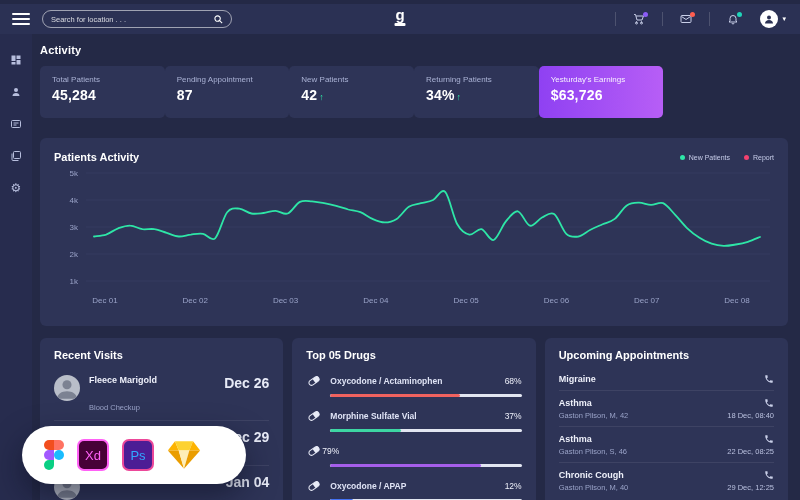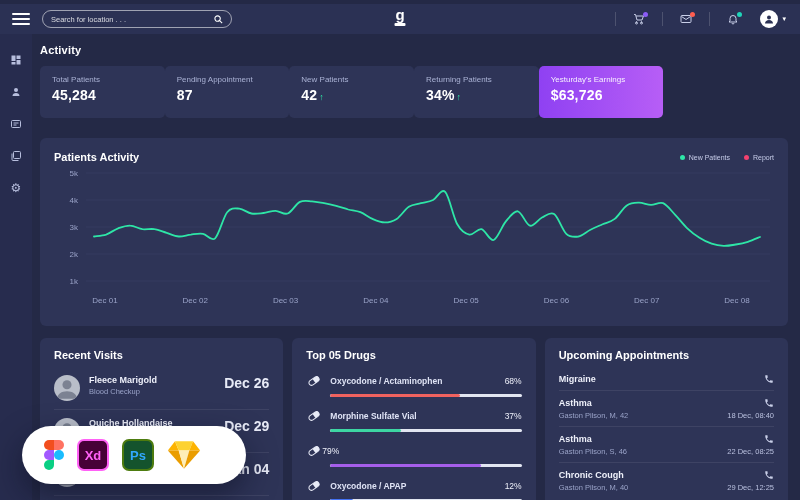--- a/index.html
+++ b/index.html
@@ -61,21 +61,21 @@
   .bottom { display:grid; grid-template-columns:repeat(3,1fr); gap:9px; margin-top:12px; }
   .bottom .panel { padding:11px 14px; height:200px; overflow:hidden; }
   .panel-title { font-size:11px; font-weight:bold; margin-bottom:6px; }
   
   .visit-row { display:flex; align-items:flex-start; padding:8px 0;
     border-bottom:1px solid rgba(255,255,255,.08); cursor:pointer; }
   .visit-avatar { width:26px; height:26px; border-radius:50%; background:#b9bec9;
     display:flex; align-items:center; justify-content:center; overflow:hidden; flex:none; }
   .visit-info { flex:1; margin-left:9px; }
   .visit-name { font-size:9px; font-weight:bold; color:#eef0fa; }
-  .visit-sub { font-size:7.5px; color:#9aa3c8; margin-top:2px; }
+  .visit-sub { font-size:7.5px; color:#9aa3c8; margin-top:18px; }
   .visit-date { font-size:14px; font-weight:bold; color:#e8ebf7; }
   
   .drug-row { margin-bottom:11px; }
   .drug-head { display:flex; align-items:center; }
   .drug-name { flex:1; margin-left:8px; font-size:8.5px; font-weight:bold; color:#dfe3f5; }
   .drug-pct { font-size:8.5px; font-weight:normal; color:#eef0fa; }
   .drug-track { margin-top:5px; margin-left:24px; height:3px; border-radius:2px; background:#e2e6f1; overflow:hidden; }
   .drug-fill { height:100%; border-radius:2px; }
   
   .appt-row { padding:7px 0 6px; border-bottom:1px solid rgba(255,255,255,.08); cursor:pointer; }
@@ -83,23 +83,23 @@
   .appt-cond { font-size:9px; font-weight:bold; color:#eef0fa; }
   .appt-line2 { display:flex; align-items:center; justify-content:space-between; margin-top:3px; }
   .appt-patient { font-size:7.5px; color:#9aa3c8; }
   .appt-time { font-size:7.5px; color:#b9c0de; }
   
   .dock { position:absolute; left:22px; top:426px; width:224px; height:58px; background:#fff;
     border-radius:29px; box-shadow:0 12px 30px rgba(10,12,30,.5); z-index:30;
     display:flex; align-items:center; gap:13px; padding-left:22px; }
   .dock-app { cursor:pointer; display:flex; align-items:center; justify-content:center; }
   .xd-tile, .ps-tile { width:32px; height:32px; border-radius:7px; display:flex;
-    align-items:center; justify-content:center; font-size:13px; font-weight:bold; }
+    align-items:center; justify-content:center; font-size:13px; font-weight:normal; }
   .xd-tile { background:#470137; border:2px solid #ff61f6; color:#ff61f6; }
-  .ps-tile { background:#14532d; border:2px solid #4d7c0f; color:#31a8ff; }
+  .ps-tile { background:#4c1d95; border:2px solid #ec4899; color:#31a8ff; }
 </style>
 </head>
 <body>
 
 <header class="topbar">
   <div class="hamburger">
       <span></span>
       <span></span>
       <span></span>
     </div>

